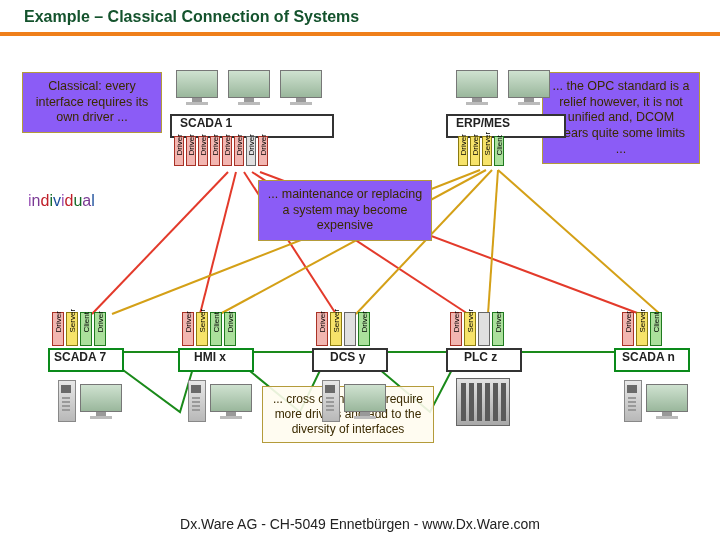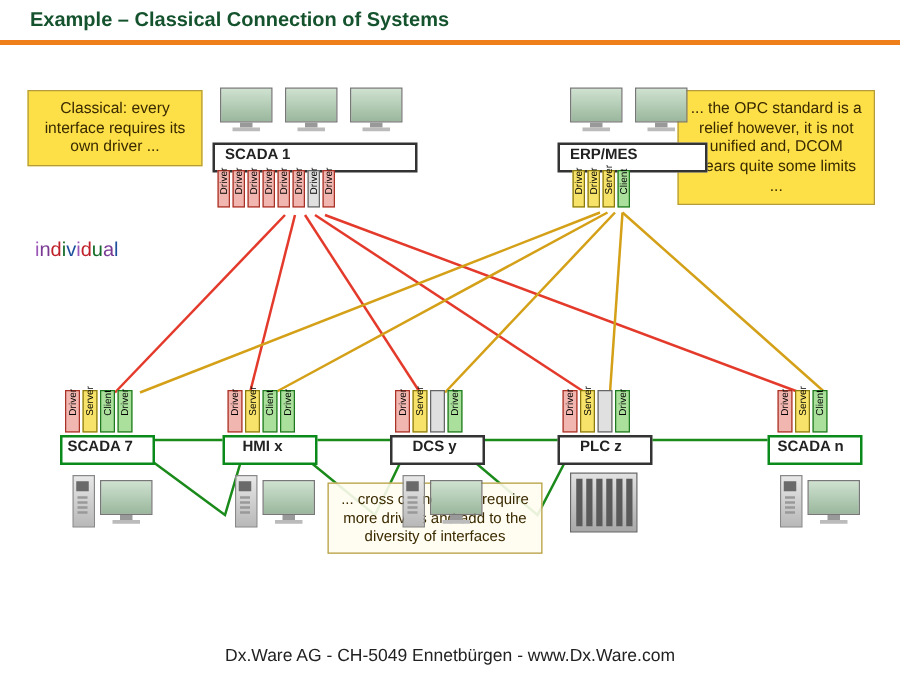--- a/index.html
+++ b/index.html
@@ -1,20 +1,20 @@
 <!DOCTYPE html>
 <html><head>
 <meta charset="utf-8">
 <style>
   body { margin:0; font-family:"Trebuchet MS",Verdana,Arial,sans-serif; background:#fff; width:720px; height:540px; position:relative; overflow:hidden; }
   .title-wrap { padding:8px 0 0 24px; }
   .title { font-size:16px; font-weight:bold; color:#14532d; }
   .orange-bar { background:#ef7f1a; height:4px; margin-top:6px; width:100%; }
   .canvas { position:absolute; left:0; top:52px; width:720px; height:430px; }
-  .note-box { position:absolute; background:#fde047; border:1px solid #b49b3a; padding:6px 8px; font-size:12.5px; line-height:1.25; color:#3a2a00; text-align:center; }
+  .note-box { position:absolute; background:#8b5cf6; border:1px solid #b49b3a; padding:6px 8px; font-size:12.5px; line-height:1.25; color:#3a2a00; text-align:center; }
   .italic { font-size:16px; position:absolute; }
   .individual { color:#8040a0; }
   .individual .d1{color:#9c58b8}.individual .d2{color:#7a3a94}.individual .d3{color:#c0202a}.individual .d4{color:#136b28}.individual .d5{color:#1d4f9c}
   .opc { color:#1a6f1f; font-style:italic; font-size:15px; }
   .monitor { position:absolute; width:42px; height:38px; }
   .monitor .scr{ width:42px; height:28px; background:linear-gradient(#cfe2d0,#9ab79c); border:1px solid #777; box-sizing:border-box; }
   .monitor .base{ width:10px; height:4px; background:#999; margin:0 auto; }
   .monitor .foot{ width:22px; height:3px; background:#bbb; margin:0 auto; }
   .tower { position:absolute; width:16px; height:40px; background:linear-gradient(#e8e8e8,#b8b8b8); border:1px solid #888; }
   .tower::before{content:"";position:absolute;left:2px;top:4px;width:10px;height:8px;background:#6a6a6a;}
@@ -70,20 +70,21 @@
 
 <div class="note-box" style="left:22px; top:20px; width:122px">Classical: every interface requires its own driver ...</div>
 
 <div class="note-box" style="right:20px; top:20px; width:140px">... the OPC standard is a relief however, it is not unified and, DCOM bears quite some limits ...</div>
 
 <div class="italic individual" style="left:28px; top:140px">
   <span class="d1">i</span><span class="d2">n</span><span class="d3">d</span><span class="d4">i</span><span class="d5">v</span><span class="d1">i</span><span class="d3">d</span><span class="d4">u</span><span class="d2">a</span><span class="d5">l</span>
 </div>
 
 
+<div class="note-box" style="left:258px; top:128px; width:156px">... maintenance or replacing a system may become expensive</div>
 
 <div class="cross-box" style="left:262px; top:334px; width:154px">... cross connections require more drivers and  add to the diversity of interfaces</div>
 
 <div class="monitor" style="left:176px; top:18px">
       <div class="scr"></div>
       <div class="base"></div>
       <div class="foot"></div>
     </div>
 <div class="monitor" style="left:228px; top:18px">
       <div class="scr"></div>

